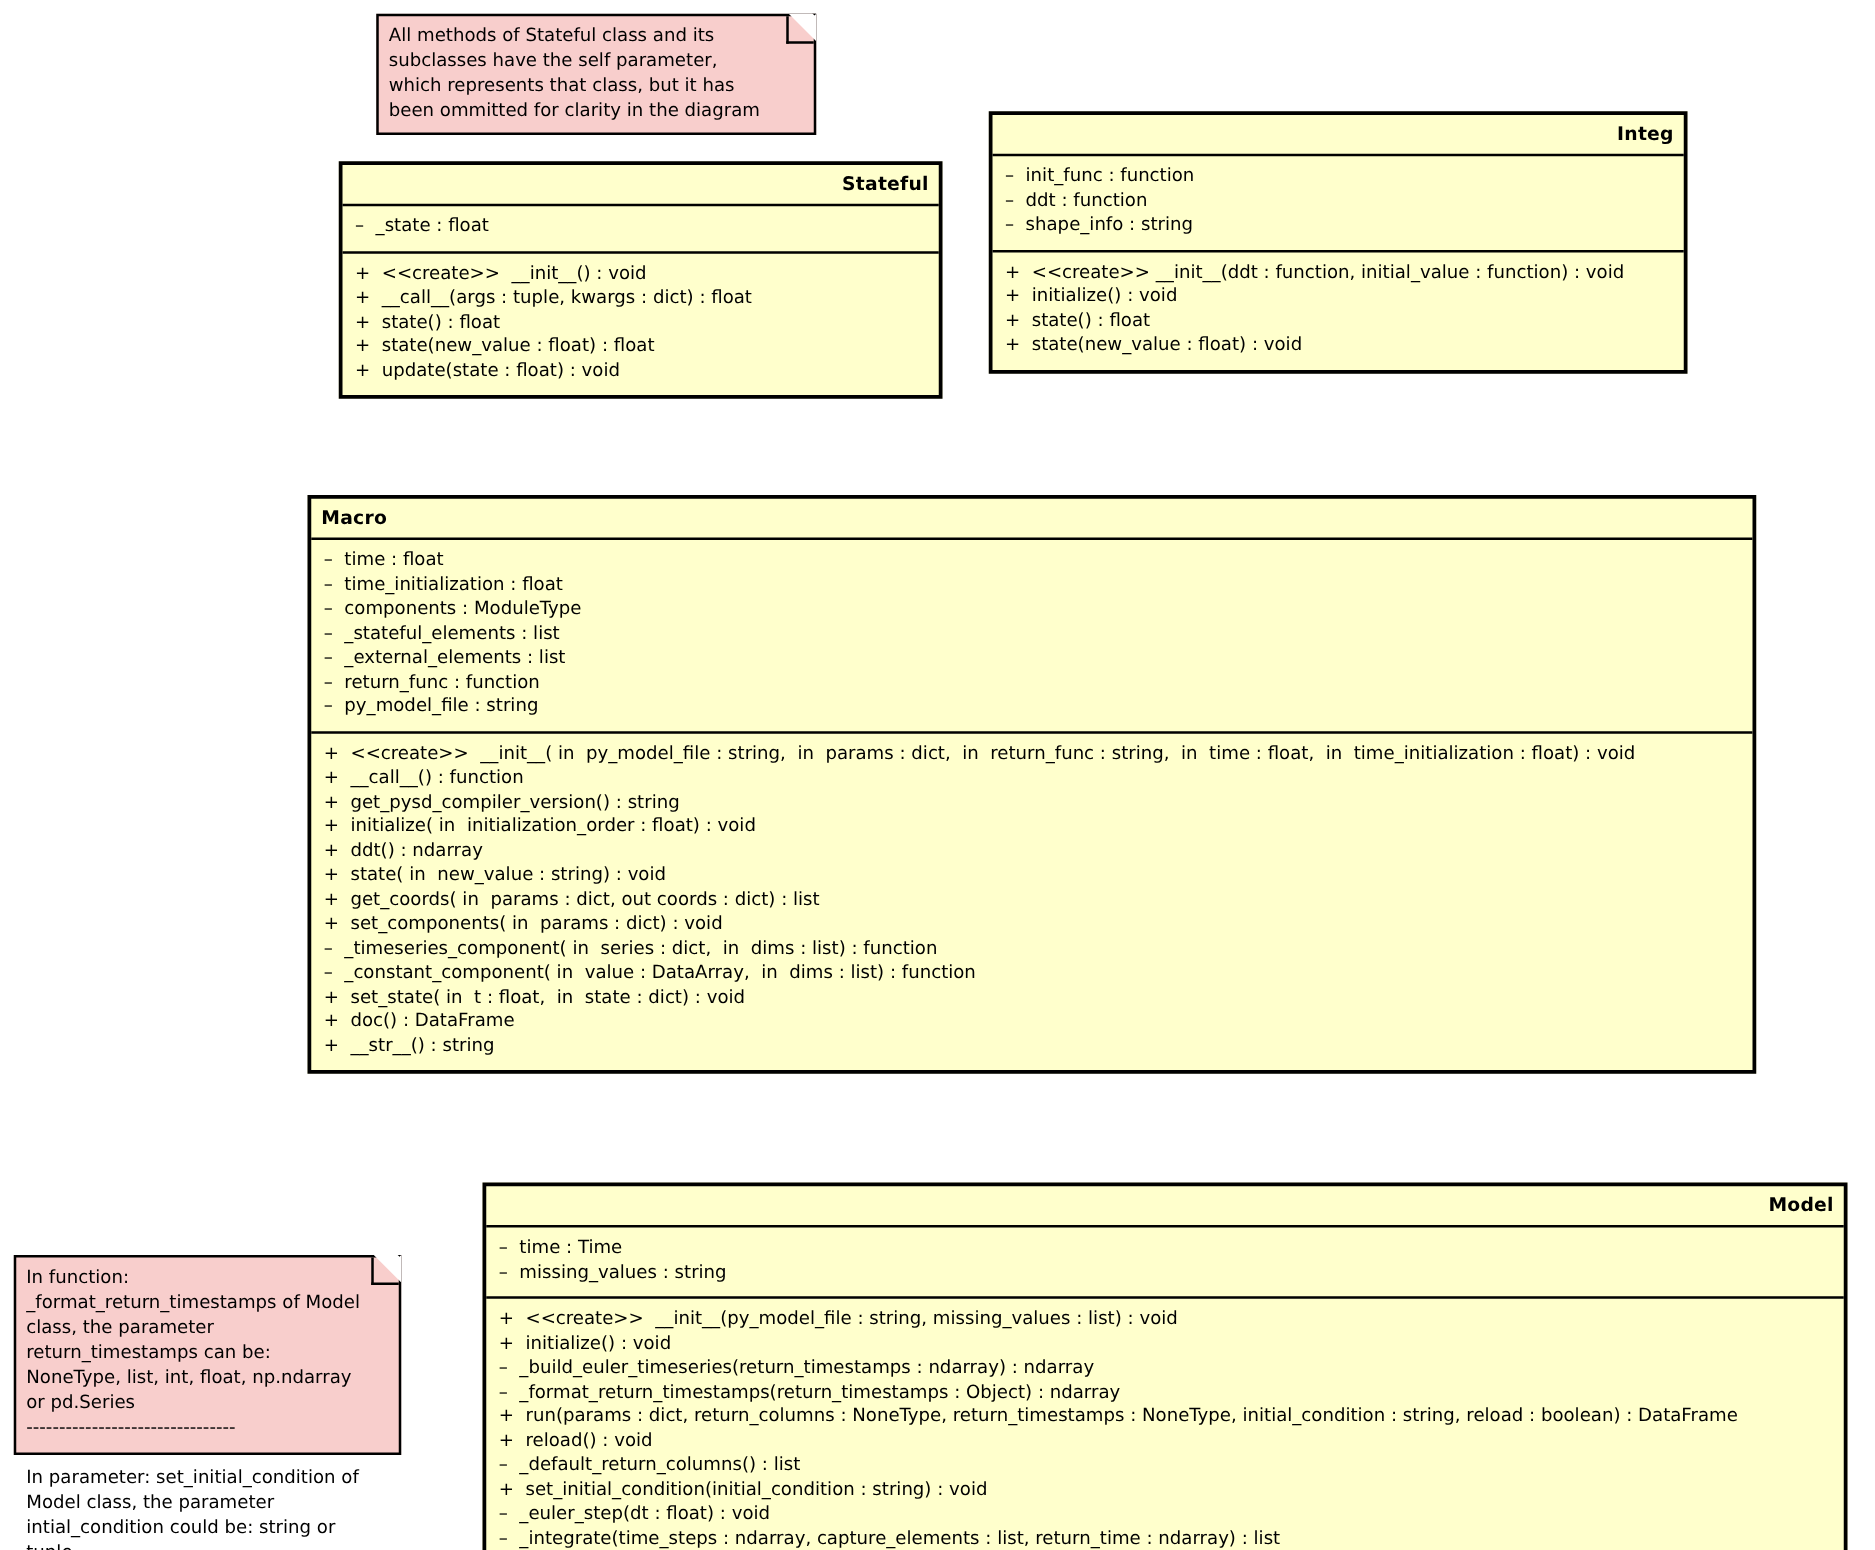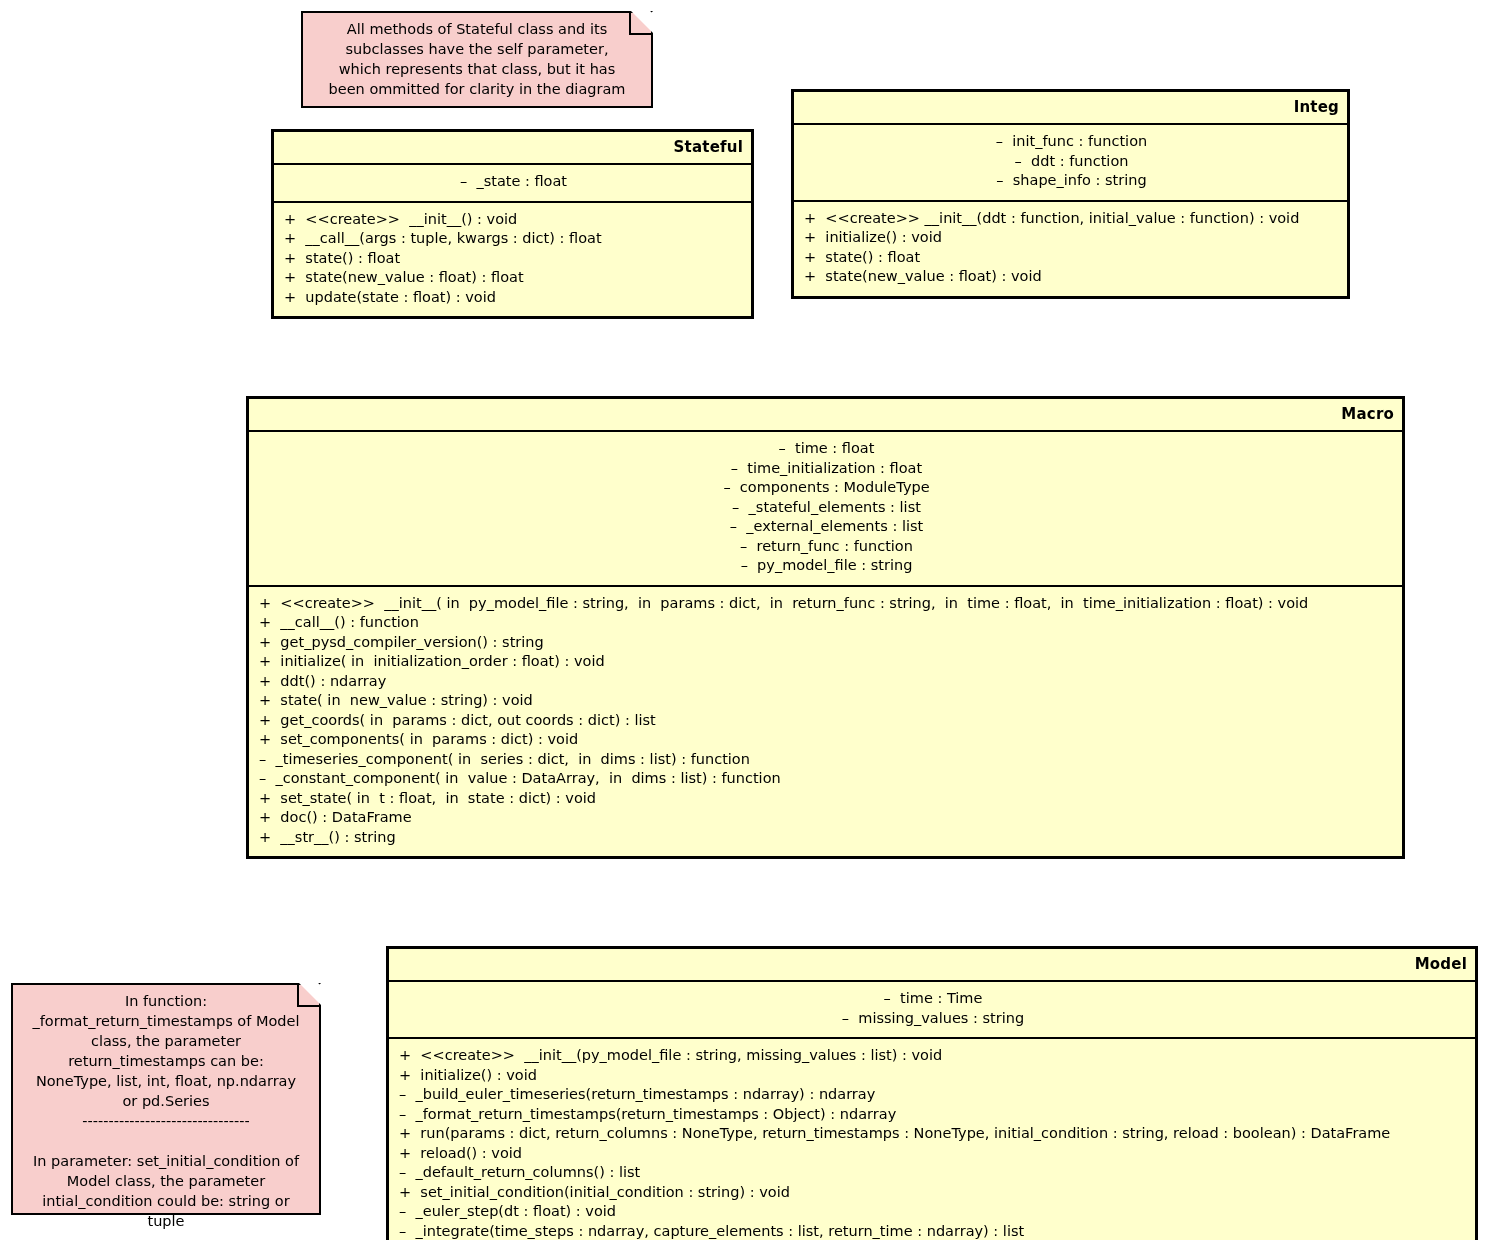--- a/index.html
+++ b/index.html
@@ -29,42 +29,40 @@
     font-size: 15px;
     padding: 6px 8px 7px 8px;
     border-bottom: 2px solid #000000;
     letter-spacing: 0.2px;
   }
   .uml-class .compartment {
     padding: 7px 8px 9px 10px;
   }
   .uml-class .compartment.attrs {
     border-bottom: 2px solid #000000;
-    text-align: center;
   }
   .uml-class .member {
     font-size: 14.5px;
     line-height: 19.5px;
     white-space: pre;
   }
 
   
   .uml-note {
     position: absolute;
     box-sizing: border-box;
     background: #f8cecc;
     color: #000000;
     border: 2px solid #000000;
     padding: 6px 8px 7px 8px;
   }
   .uml-note .note-line {
     font-size: 14.5px;
     line-height: 20px;
     white-space: pre-wrap;
-    text-align: center;
   }
   .uml-note .fold {
     position: absolute;
     top: -2px;
     right: -2px;
     width: 22px;
     height: 22px;
     overflow: hidden;
   }
   .uml-note .fold::before {
@@ -95,24 +93,24 @@
     border-left: 2px solid #000000;
     border-bottom: 2px solid #000000;
     box-sizing: border-box;
   }
 
   
   #note-stateful   { left: 301px;  top: 11px;   width: 352px;  }
   #class-stateful  { left: 271px;  top: 129px;  width: 483px;  }
   #class-integ     { left: 791px;  top: 89px;   width: 559px;  }
   #class-macro     { left: 246px;  top: 396px;  width: 1159px; }
-  #note-model      { left: 11px;   top: 983px;  width: 310px; height: 232px; }
+  #note-model      { left: 11px;   top: 1004px;  width: 310px; height: 160px; }
   #class-model     { left: 386px;  top: 946px;  width: 1092px; }
 
-  #class-macro .class-title { text-align: right; }
+  #class-macro .class-title { text-align: left; }
 </style>
 </head>
 <body>
 
 <div class="uml-note" id="note-stateful">
   <span class="fold"></span>
   <span class="fold-edge"></span>
   <div class="note-line">All methods of Stateful class and its</div>
   <div class="note-line">subclasses have the self parameter,</div>
   <div class="note-line">which represents that class, but it has</div>

